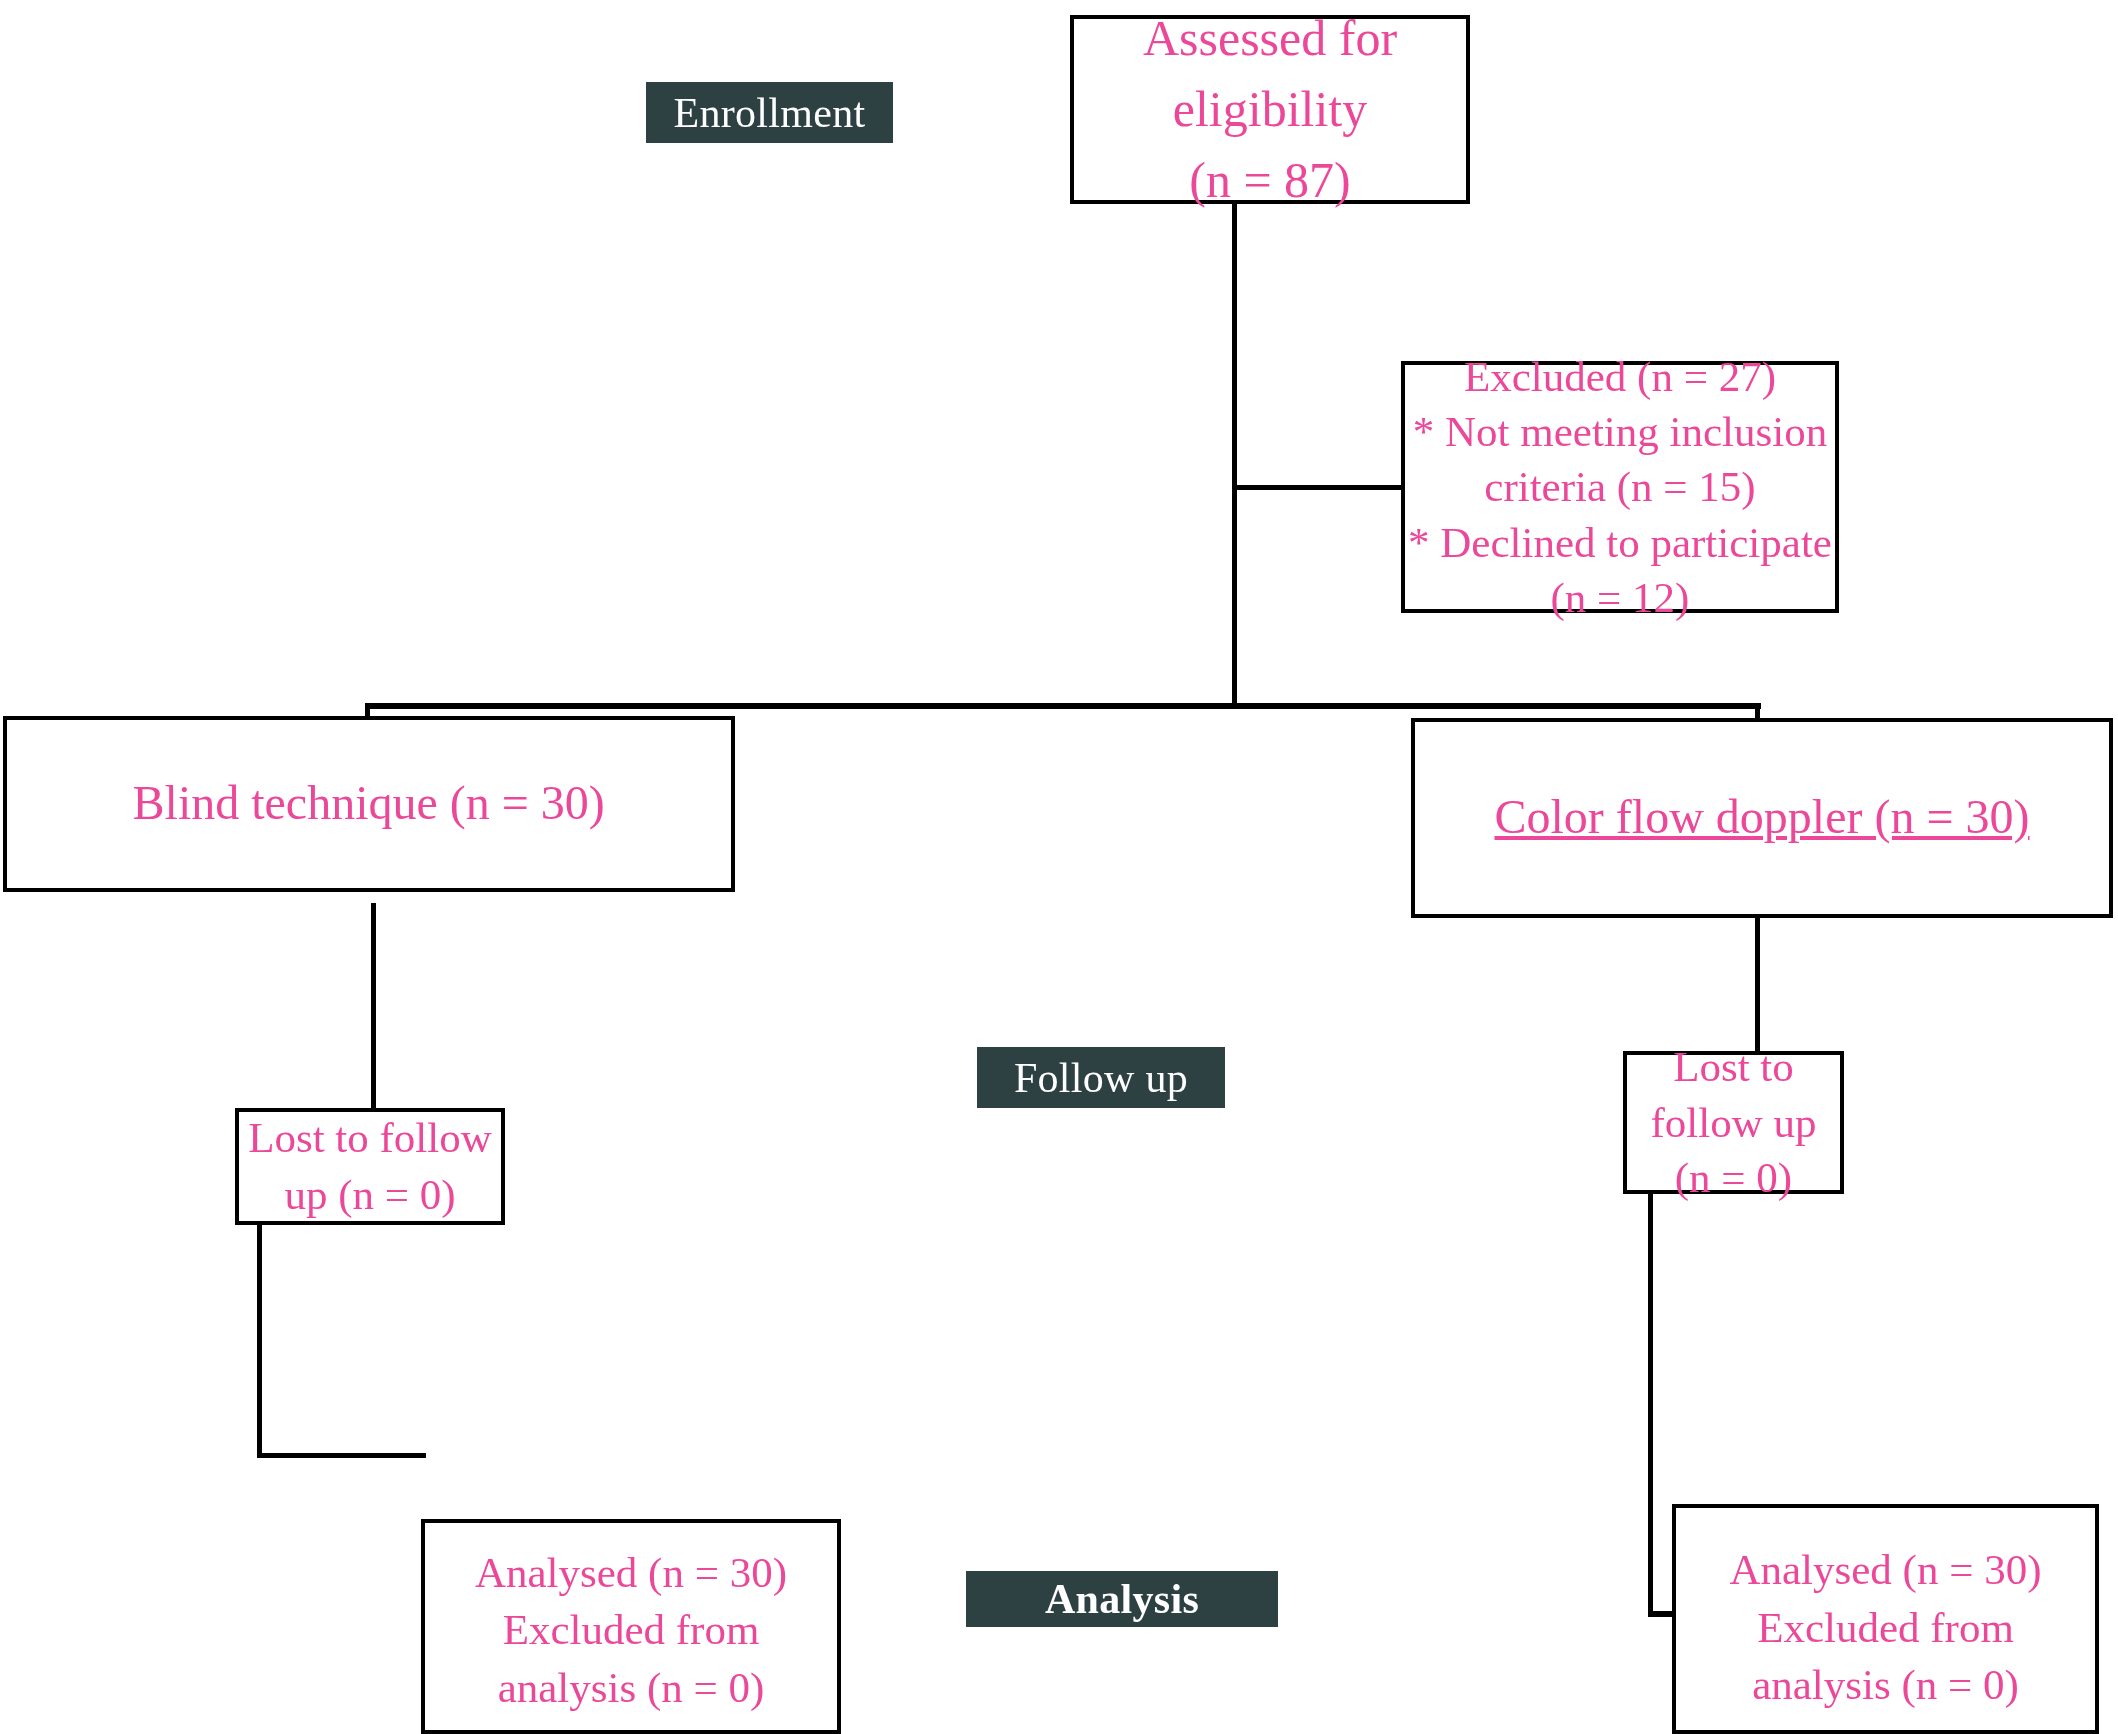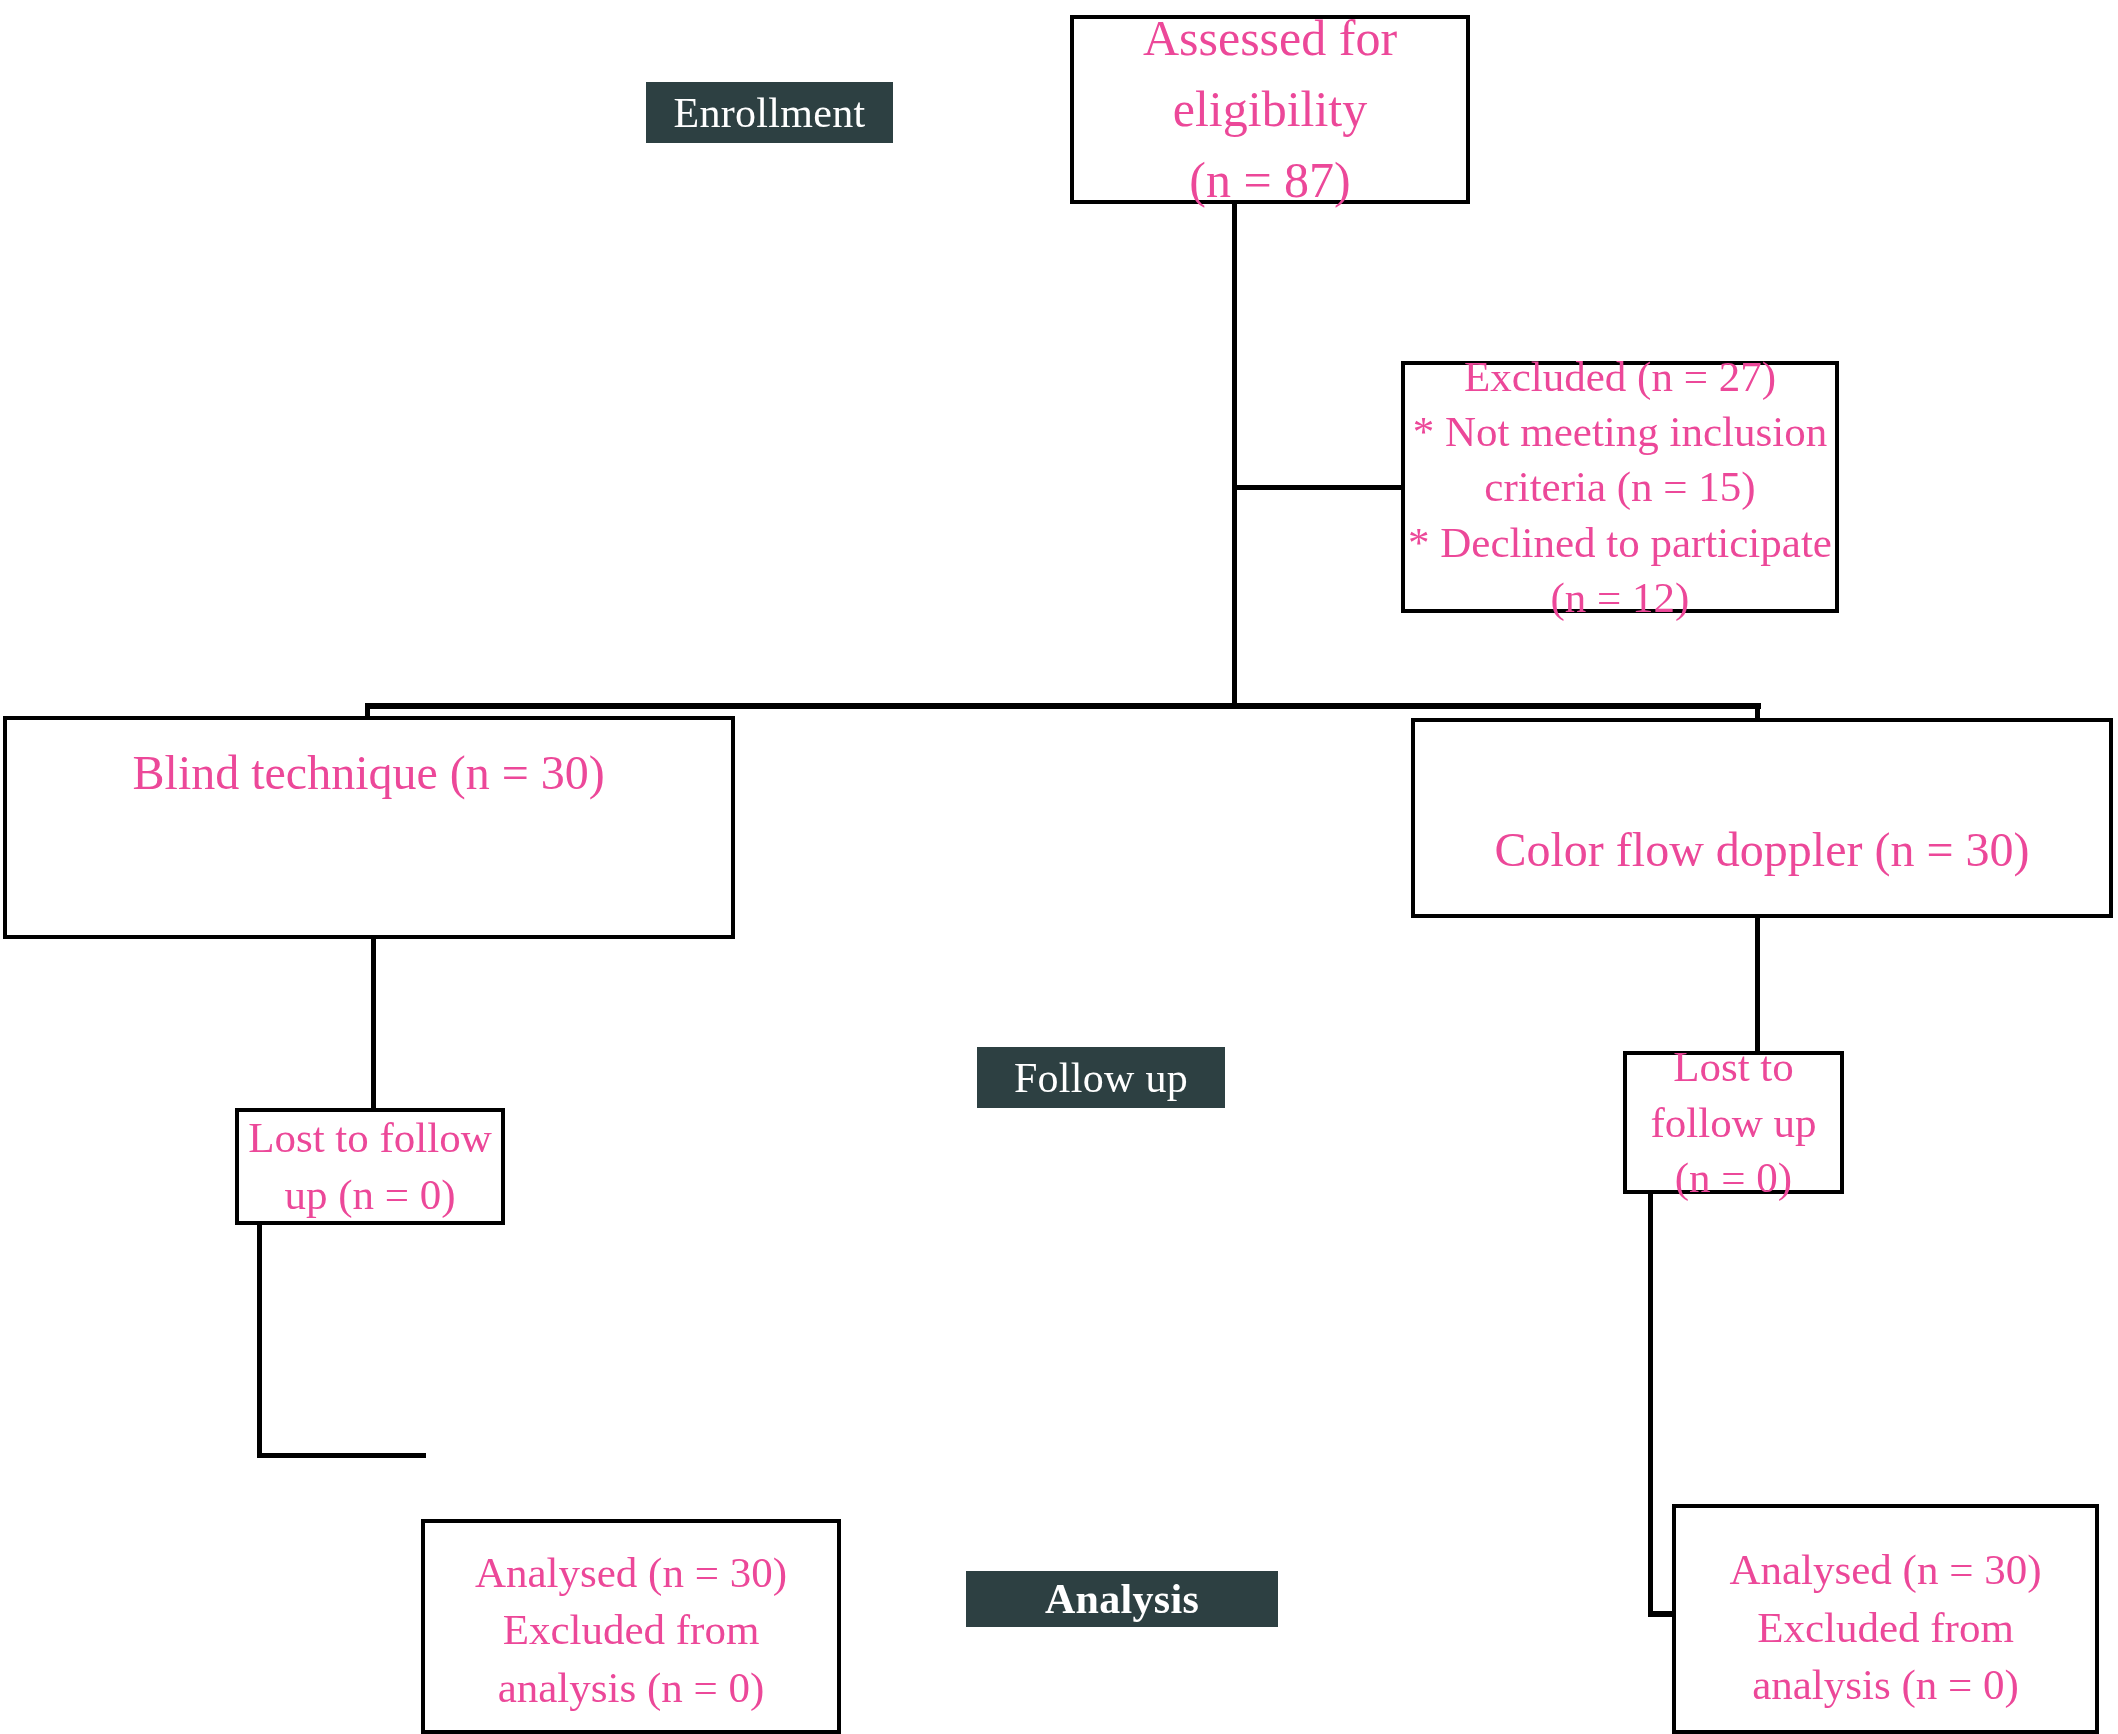--- a/index.html
+++ b/index.html
@@ -49,31 +49,32 @@
   #node-excluded {
     left: 1401px;  top: 361px;  width: 438px;  height: 252px;
     align-items: center;
     font-size: 43px;
     line-height: 1.28;
     padding: 0 1.1px;
   }
   #node-excluded .txt { white-space: pre; }
 
   #node-blind {
-    left: 2.7px;     top: 716px; width: 732px; height: 223px;
-    align-items: flex-start;
-    padding-top: 22px;
+    left: 2.7px;     top: 716px; width: 732px; height: 176px;
+    align-items: flex-start;
+    padding-top: 52px;
     font-size: 48px;
   }
 
   #node-doppler {
     left: 1411px;  top: 718px; width: 702px; height: 200px;
-    align-items: center;
+    align-items: flex-start;
     padding-top: 64px;
     font-size: 48px;
+    text-decoration: underline;
   }
 
   #node-lost-left {
     left: 235px;   top: 1108px; width: 270px;  height: 117px;
     align-items: center;
     font-size: 43px;
     line-height: 1.32;
   }
 
   #node-lost-right {

